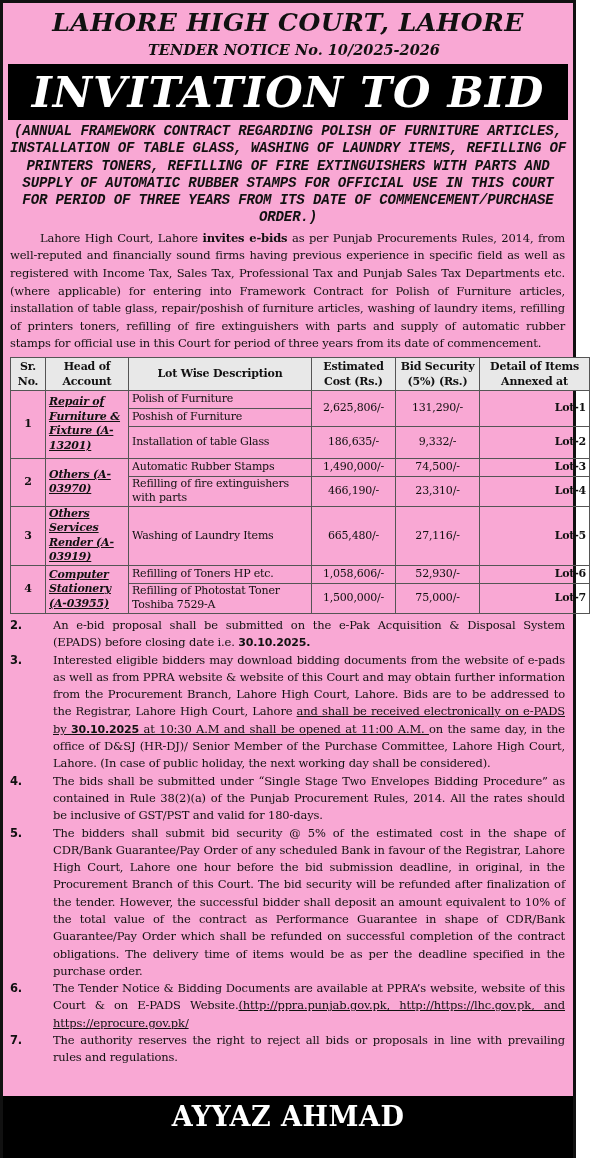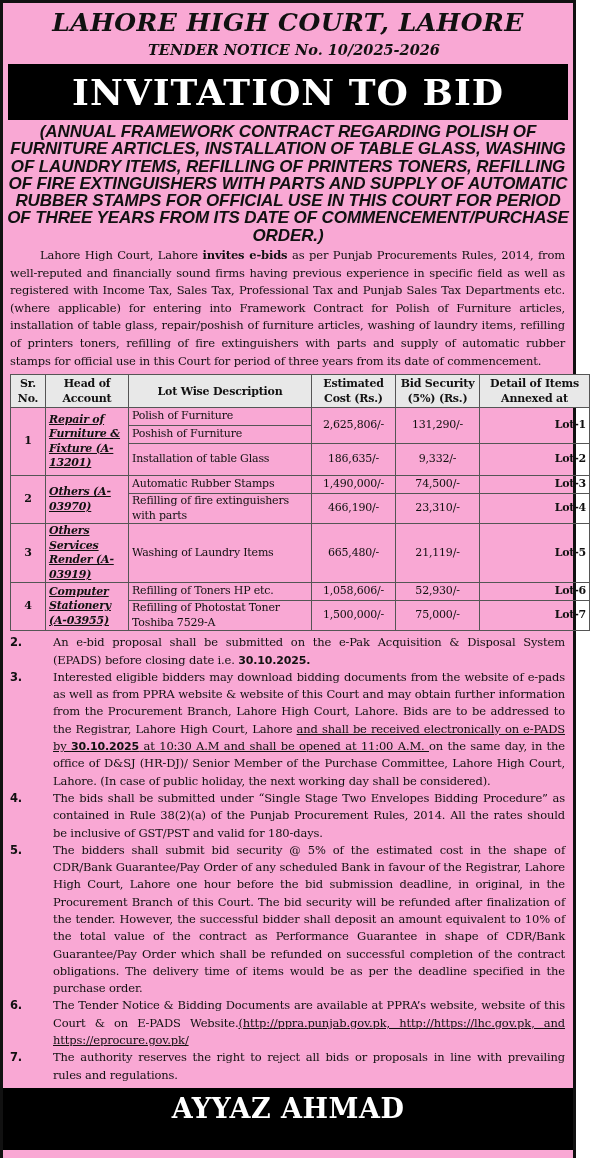--- a/index.html
+++ b/index.html
@@ -12,26 +12,26 @@
   .court-title {
     text-align: center; font-family: "DejaVu Serif", serif; font-weight: bold; font-style: italic;
     font-size: 25px; letter-spacing: 0.5px; margin-top: 3px; line-height: 34px;
   }
   .tender-no {
     text-align: center; font-family: "DejaVu Serif", serif; font-weight: bold; font-style: italic;
     font-size: 14.5px; line-height: 22px; margin-top: -1px; padding-left: 12px;
   }
   .itb-banner {
     margin: 3px 5px 0 5px; background: #000; color: #fff; text-align: center;
-    font-family: "DejaVu Serif", serif; font-weight: bold; 
-    font-size: 36px; line-height: 56px; height: 56px; letter-spacing: 1px;
+    font-family: "DejaVu Serif", serif; font-weight: bold; font-style: italic;
+    font-size: 43px; line-height: 56px; height: 56px; letter-spacing: 1px;
   }
   .scope {
-    text-align: center; font-family: Liberation Sans, sans-serif; font-weight: bold; font-style: italic;
-    font-size: 17px; line-height: 17.3px; margin: 3px 4px 0 4px; letter-spacing: -0.1px;
+    text-align: center; font-family: Liberation Mono, monospace; font-weight: bold; font-style: italic;
+    font-size: 14px; line-height: 17.3px; margin: 3px 4px 0 4px; letter-spacing: -0.1px;
   }
   .intro {
     font-family: "DejaVu Serif", serif; font-size: 11.5px; line-height: 17.6px;
     text-align: justify; margin: 3px 8px 0 7px; text-indent: 30px; letter-spacing: -0.15px;
   }
   .intro b { font-weight: bold; }
   table.lots {
     border-collapse: collapse; margin: 4px 7px 0 7px; width: 580px;
     font-family: "DejaVu Serif", serif; font-size: 11px; letter-spacing: -0.2px;
   }
@@ -48,21 +48,21 @@
   td.cost { width: 77px; }
   td.sec { width: 77px; }
   td.lot { text-align: right; font-weight: bold; }
   .clauses { margin: 3px 8px 0 7px; font-family: "DejaVu Serif", serif; font-size: 11.5px; line-height: 17.3px; letter-spacing: -0.15px; }
   .clause { display: flex; }
   .clause .num { width: 31px; flex: none; font-family: "DejaVu Sans", sans-serif; font-weight: bold; font-size: 11.5px; }
   .clause .txt { flex: 1; text-align: justify; margin-left: 12px; }
   .clause .txt b { font-family: "DejaVu Sans", sans-serif; font-weight: bold; font-size: 11px; }
   .u { text-decoration: underline; }
   .footer {
-    position: absolute; left: 0; right: 0; bottom: 8px; height: 62px; background: #000; color: #fff; text-align: center;
+    position: absolute; left: 0; right: 0; bottom: 0; height: 62px; background: #000; color: #fff; text-align: center;
   }
   .sig-name { font-family: "DejaVu Serif", serif; font-weight: bold; font-size: 27px; line-height: 34px; margin-top: 4px; letter-spacing: 0.5px; }
   .sig-title { font-family: "DejaVu Serif", serif; font-weight: bold; font-size: 12.8px; line-height: 18px; letter-spacing: 0px; }
 </style>
 </head>
 <body>
 
 <div class="page">
   <div class="court-title">LAHORE HIGH COURT, LAHORE</div>
   <div class="tender-no">TENDER NOTICE No. 10/2025-2026</div>
@@ -115,21 +115,21 @@
         <td class="cost">466,190/-</td>
         <td class="sec">23,310/-</td>
         <td class="lot">Lot-4</td>
       </tr>
 
       <tr>
         <td class="sr">3</td>
         <td class="head">Others Services Render (A-03919)</td>
         <td class="desc">Washing of Laundry Items</td>
         <td class="cost">665,480/-</td>
-        <td class="sec">21,119/-</td>
+        <td class="sec">27,116/-</td>
         <td class="lot">Lot-5</td>
       </tr>
 
       <tr>
         <td class="sr" rowspan="2">4</td>
         <td class="head" rowspan="2">Computer Stationery (A-03955)</td>
         <td class="desc">Refilling of Toners HP etc.</td>
         <td class="cost">1,058,606/-</td>
         <td class="sec">52,930/-</td>
         <td class="lot">Lot-6</td>

